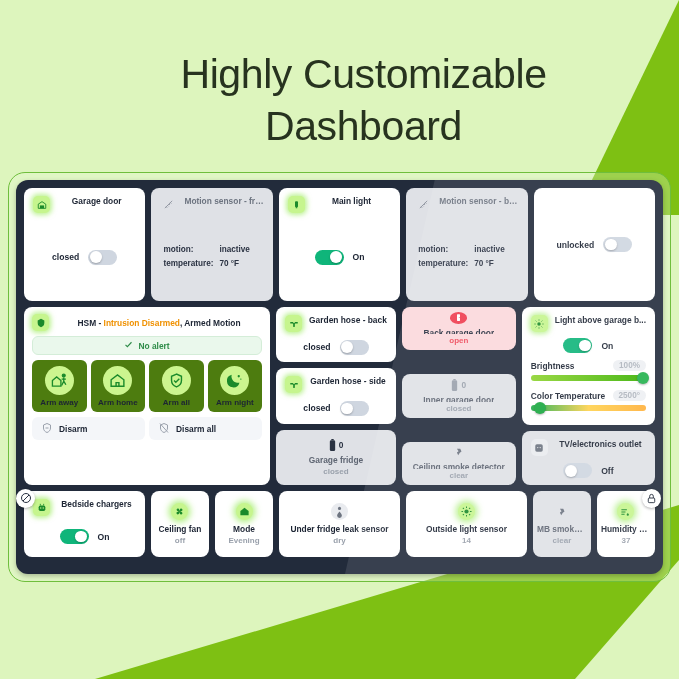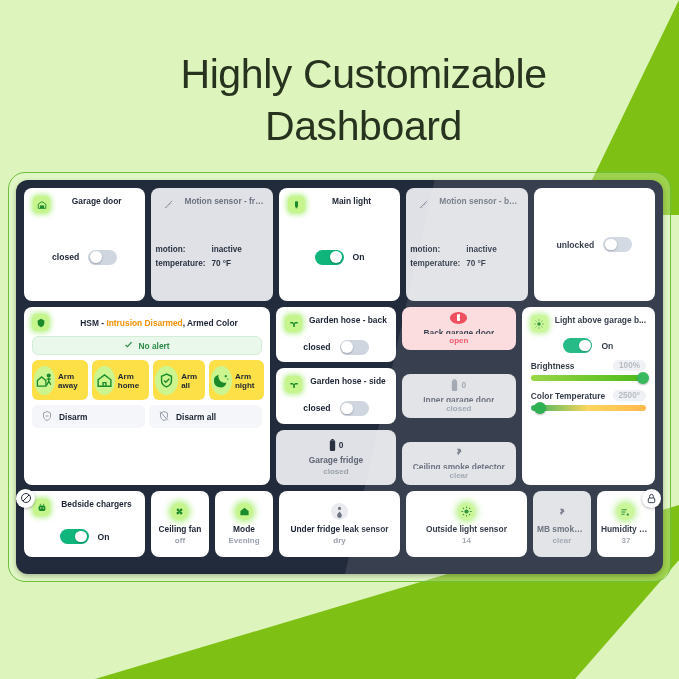--- a/index.html
+++ b/index.html
@@ -91,21 +91,21 @@
     content: ""; position: absolute; top: 1.6px; left: 1.6px;
     width: 11.8px; height: 11.8px; border-radius: 50%;
     background: #fff; box-shadow: 0 1px 2px rgba(0,0,0,.25);
   }
   .toggle.on::after { left: auto; right: 1.6px; }
 
   .state-row { display: flex; align-items: center; gap: 9px; }
   .state-label { font-size: 8.6px; color: #1c2433; font-weight: 600; }
 
   
-  .kv { padding: 0 4px; width: 100%; }
+  .kv { padding: 0 12px; width: 100%; }
   .kv div {
     display: flex; font-size: 8.2px; color: #2a3242;
     font-weight: 600; line-height: 1.75;
   }
   .kv .k { width: 56px; }
   .kv .v { flex: 1; }
 
   
   .stat {
     display: flex; flex-direction: column; align-items: center;
@@ -143,22 +143,22 @@
     color: #1c2433; white-space: nowrap;
   }
   .hsm-title .warn { color: #f09100; }
   .no-alert {
     background: #eaf8ec; border: 1px solid #d4edd8; border-radius: 6px;
     display: flex; align-items: center; justify-content: center; gap: 5px;
     height: 19px; font-size: 8.4px; color: #2f8c49; font-weight: 700;
   }
   .arm-grid { display: flex; gap: 4px; }
   .arm {
-    flex: 1; background: #fde047; border-radius: 6px;
-    display: flex; flex-direction: row; align-items: center;
+    flex: 1; background: #4d7c0f; border-radius: 6px;
+    display: flex; flex-direction: column; align-items: center;
     gap: 3px; padding: 6px 2px 5px 2px;
   }
   .arm .circ {
     width: 29px; height: 29px; border-radius: 50%;
     background: #ccf58f; display: flex; align-items: center;
     justify-content: center;
   }
   .arm .lbl { font-size: 8px; font-weight: 700; color: #1c2433; }
   .disarm-grid { display: flex; gap: 4px; }
   .disarm {
@@ -325,21 +325,21 @@
       <div class="row" style="height:178px;">
 
         <div class="tile hsm" style="flex:2.06;">
           <div class="hsm-head">
             <span class="badge green">
               <svg width="10" height="10" viewBox="0 0 24 24" fill="#1b8a2b">
                 <path d="M12 2 4 6v6c0 5 3.5 8.5 8 10 4.5-1.5 8-5 8-10V6z"></path>
               </svg>
             </span>
             <span class="hsm-title">
-              <span>HSM - </span><span class="warn">Intrusion Disarmed</span><span>, Armed Color</span>
+              <span>HSM - </span><span class="warn">Intrusion Disarmed</span><span>, Armed Motion</span>
             </span>
           </div>
 
           <div class="no-alert">
             <span>
               <svg width="9" height="9" viewBox="0 0 24 24" fill="none" stroke="#2f8c49" stroke-width="3">
                 <path d="M4 13l5 5L20 6"></path>
               </svg>
             </span>
             <span>No alert</span>
@@ -532,20 +532,38 @@
               <div class="ctl-head">
                 <span class="ctl-name">Color Temperature</span>
                 <span class="ctl-val">2500°</span>
               </div>
               <div class="track temp">
                 <span class="knob dk" style="left:8%"></span>
               </div>
             </div>
           </div>
 
+          <div class="tile gray" style="flex:1;">
+            <div class="tile-head">
+              <span class="badge muted">
+                <svg width="10" height="10" viewBox="0 0 24 24" fill="#6d7480">
+                  <rect x="3" y="3" width="18" height="18" rx="4"></rect>
+                  <circle cx="9" cy="11" r="1.7" fill="#dfe1e6"></circle>
+                  <circle cx="15" cy="11" r="1.7" fill="#dfe1e6"></circle>
+                </svg>
+              </span>
+              <span class="tile-title" style="color:#1c2433">TV/electronics outlet</span>
+            </div>
+            <div class="tile-body">
+              <div class="state-row">
+                <span class="toggle"></span>
+                <span class="state-label">Off</span>
+              </div>
+            </div>
+          </div>
         </div>
       </div>
 
       <div class="row" style="height:66px;">
 
         <div class="tile" style="flex:1.5;">
           <div class="tile-head">
             <span class="badge green">
               <svg width="10" height="10" viewBox="0 0 24 24" fill="#1b8a2b">
                 <rect x="4" y="6" width="16" height="13" rx="4"></rect>

